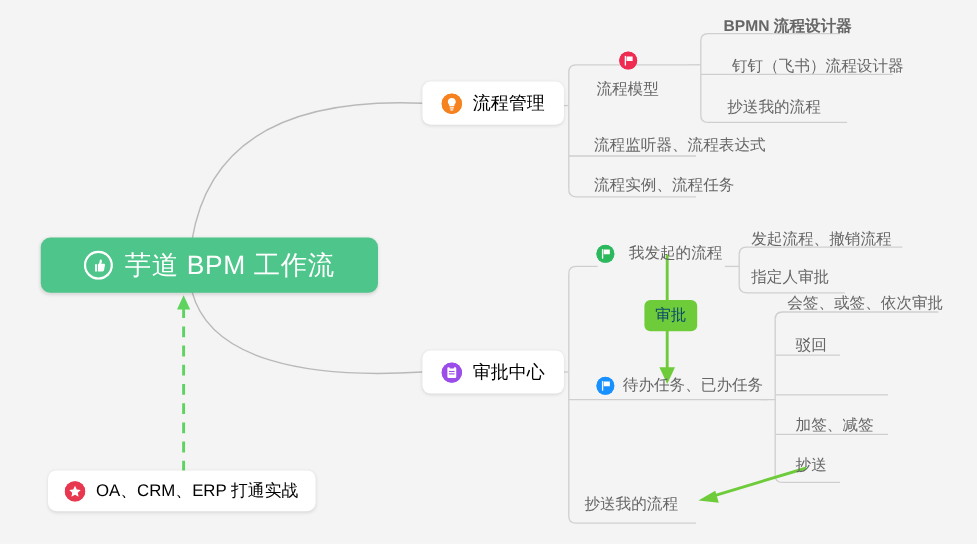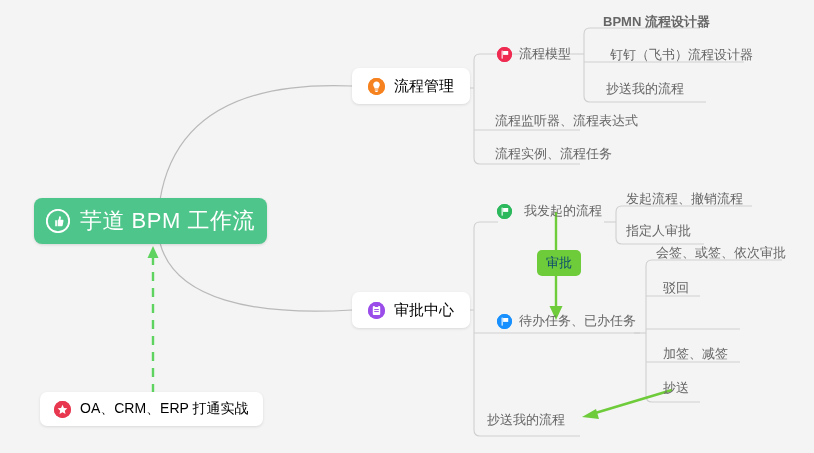--- a/index.html
+++ b/index.html
@@ -22,21 +22,21 @@
   }
 
   
   .root-node {
     position: absolute;
     display: flex;
     align-items: center;
     gap: 10px;
     background: #4ec58a;
     border-radius: 8px;
-    padding: 0 12px;
+    padding: 0 36px;
     height: 46px;
     box-shadow: 0 1px 3px rgba(0,0,0,.12);
   }
   .root-label {
     color: #ffffff;
     font-size: 22px;
     letter-spacing: .5px;
     white-space: nowrap;
   }
 
@@ -193,21 +193,21 @@
         <path d="M8.5 3.6 C6.6 3.6 5.2 5 5.2 6.8 C5.2 8 5.9 8.8 6.4 9.5
                  L6.4 10.6 L10.6 10.6 L10.6 9.5 C11.1 8.8 11.8 8 11.8 6.8
                  C11.8 5 10.4 3.6 8.5 3.6 Z" fill="#ffffff"></path>
         <rect x="6.7" y="11.4" width="3.6" height="1.1" rx="0.55" fill="#ffffff"></rect>
         <rect x="7.2" y="13.1" width="2.6" height="1" rx="0.5" fill="#ffffff"></rect>
       </svg>
     </span>
     <span class="card-label">流程管理</span>
   </div>
 
-  <div class="leaf-node" style="left:491px; top:43px;">
+  <div class="leaf-node" style="left:491px; top:43px;flex-direction:column;">
     <span class="ic ic-flag-red">
       <svg width="15" height="15" viewBox="0 0 15 15">
         <circle cx="7.5" cy="7.5" r="7.5" fill="#ef2b52"></circle>
         <rect x="4.6" y="3.6" width="1.1" height="8" fill="#ffffff"></rect>
         <path d="M6.1 4 L11.2 4 L11.2 7.9 L6.1 7.9 Z" fill="#ffffff"></path>
       </svg>
     </span>
     <span class="leaf-label">流程模型</span>
   </div>
 

